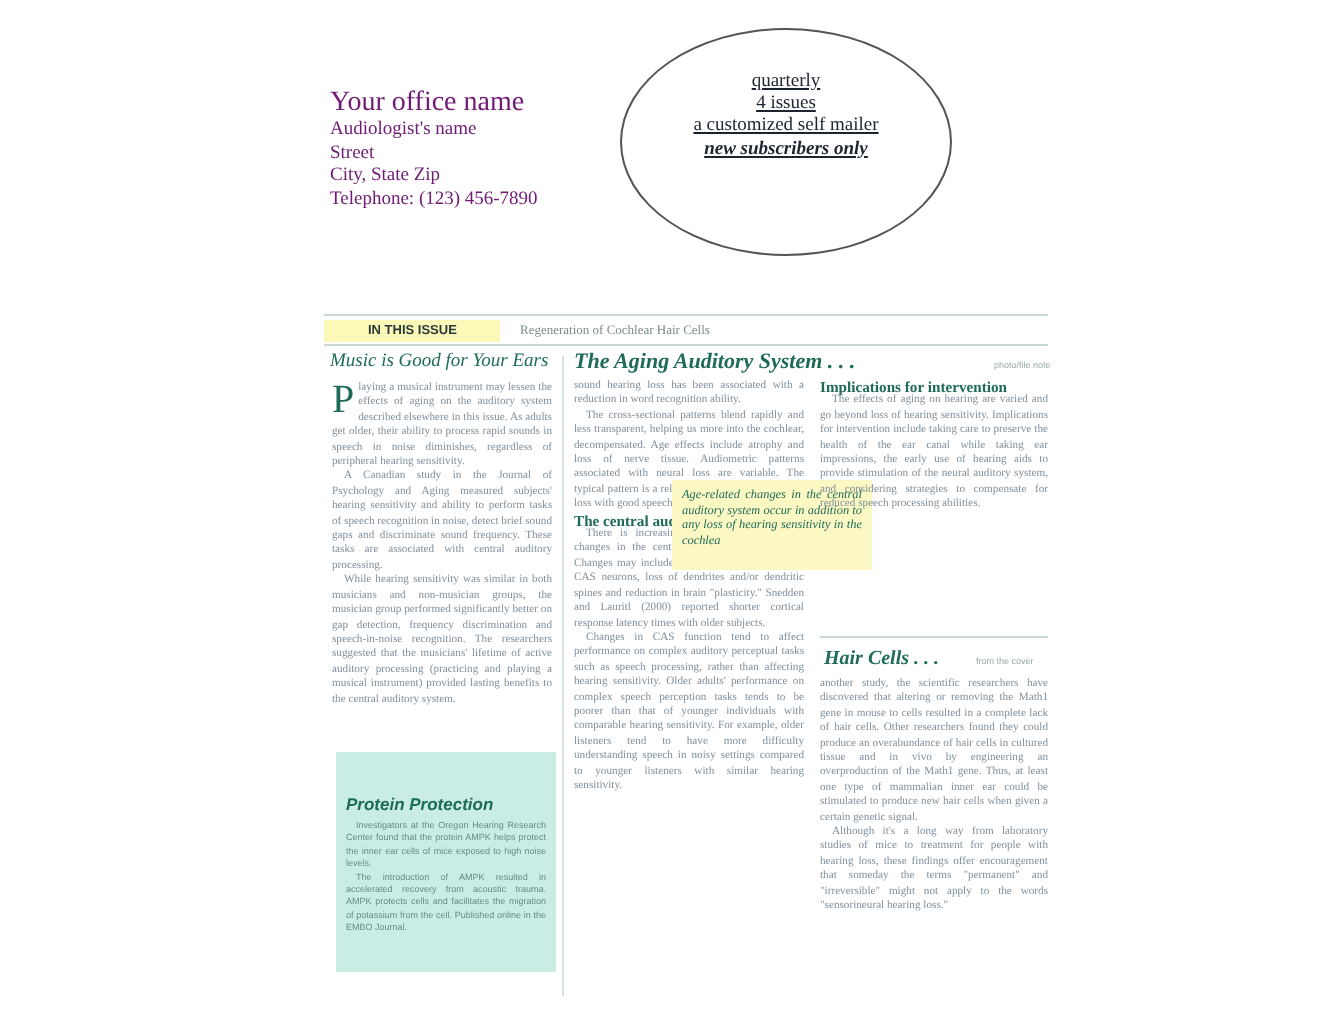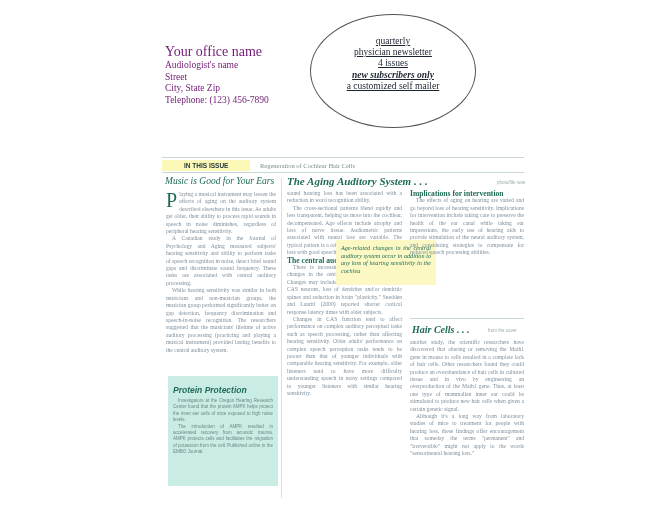--- a/index.html
+++ b/index.html
@@ -16,42 +16,41 @@
   .issue-text { position:absolute; left:98px; top:0; font-size:6.5px; line-height:11px; color:#7b8c8c; }
   .col { position:absolute; font-size:5.6px; line-height:7.4px; text-align:justify; color:#7f8f9c; }
   .col p { margin:0; text-indent:6px; }
   .h1 { position:absolute; left:165px; top:176px; font-size:9.5px; font-style:italic; color:#1e6b58; }
   .h2 { position:absolute; left:287px; top:175px; font-size:11px; font-style:italic; font-weight:bold; color:#1e6b58; }
   .byline { position:absolute; font-size:4.5px; color:#9aa; font-family:"Liberation Sans", sans-serif; }
   .vsep { position:absolute; left:281px; top:178px; width:1px; height:320px; background:#d6e2e0; }
   .dropcap { float:left; font-size:20px; line-height:16px; color:#1e6b58; margin-right:2px; margin-top:1px; }
   .subh { font-size:7.6px; color:#1e6b58; font-weight:bold; margin:2px 0 1px; text-indent:0 !important; }
   .pull { position:absolute; left:336px; top:240px; width:100px; height:45px; background:#fbf8c4; padding:4px 5px; box-sizing:border-box; font-size:6.2px; line-height:7.6px; font-style:italic; color:#1e6b58; text-align:justify; }
-  .protein { position:absolute; left:168px; top:376px; width:110px; height:110px; background:#c9ece4; padding:9px 5px; box-sizing:border-box; font-family:"Liberation Sans", sans-serif; }
+  .protein { position:absolute; left:168px; top:376px; width:110px; height:110px; background:#c9ece4; padding:21px 5px; box-sizing:border-box; font-family:"Liberation Sans", sans-serif; }
   .protein .t { font-size:8.5px; font-weight:bold; font-style:italic; color:#1e6b58; margin-bottom:3px; }
   .protein p { margin:0; font-size:4.5px; line-height:6.4px; color:#6c8a84; text-indent:5px; text-align:justify; }
   .h3 { position:absolute; left:412px; top:324px; font-size:10px; font-style:italic; font-weight:bold; color:#1e6b58; }
 </style>
 </head>
 <body>
 
 <div class="office">
   <div class="name">Your office name</div>
   <div class="line">Audiologist's name</div>
   <div class="line">Street</div>
   <div class="line">City, State Zip</div>
   <div class="line">Telephone: (123) 456-7890</div>
 </div>
 
 <div class="ellipse">
   <div class="l">quarterly</div>
-  <div class="l">physician newsletter</div>
   <div class="l">4 issues</div>
+  <div class="l">a customized self mailer</div>
   <div class="l bi">new subscribers only</div>
-  <div class="l">a customized self mailer</div>
 </div>
 
 <div class="rule" style="top:157px"></div>
 <div class="issue-bar">
   <div class="issue-tag">IN THIS ISSUE</div>
   <div class="issue-text">Regeneration of Cochlear Hair Cells</div>
 </div>
 <div class="rule" style="top:172px"></div>
 
 <div class="h1">Music is Good for Your Ears</div>

